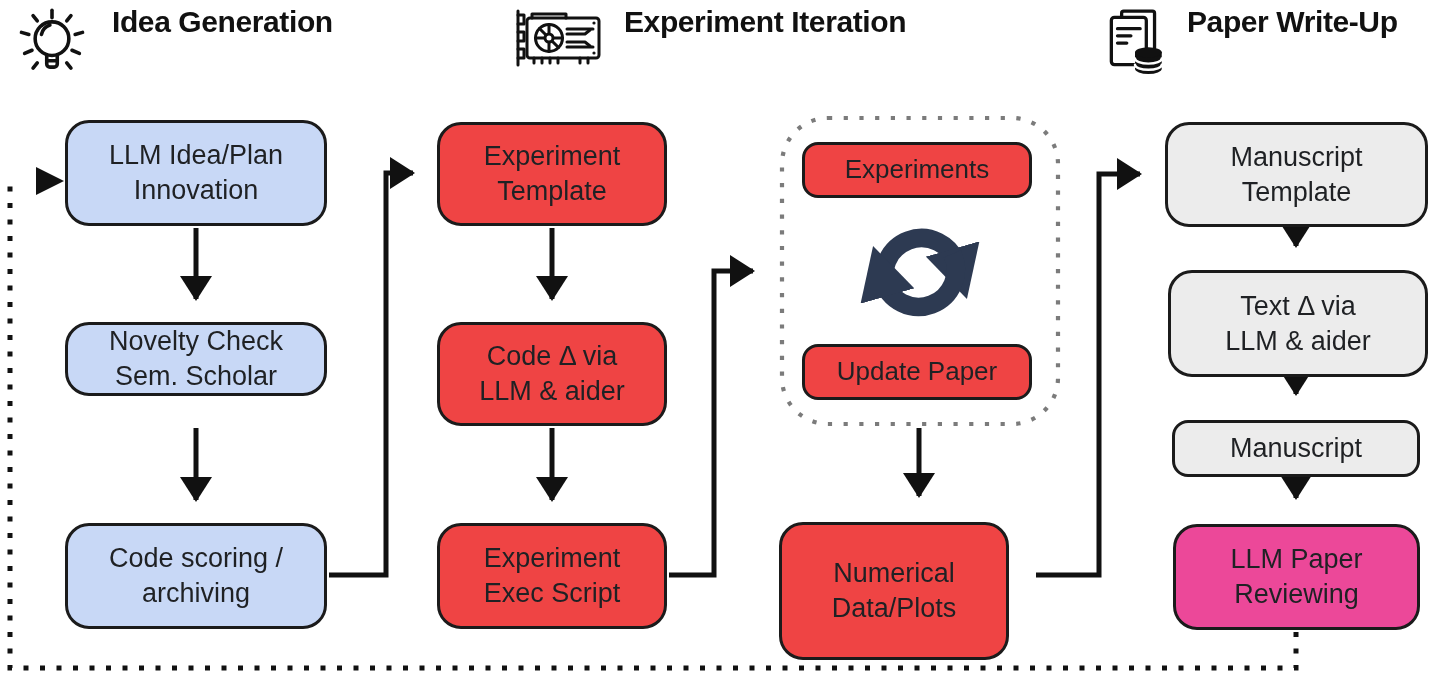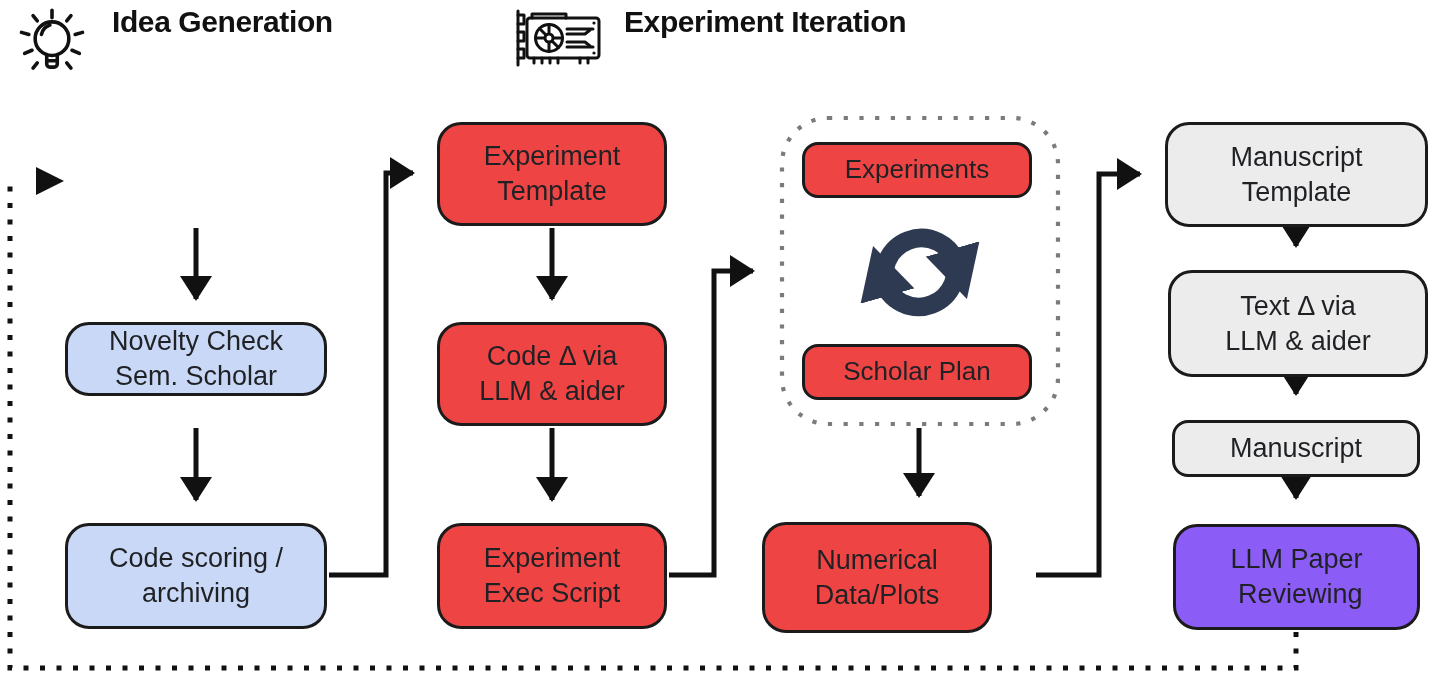--- a/index.html
+++ b/index.html
@@ -14,32 +14,32 @@
 
   
   .node{position:absolute;box-sizing:border-box;border:3.5px solid #1b1b1b;border-radius:24px;
         display:flex;align-items:center;justify-content:center;text-align:center;
         font-size:27px;line-height:1.28;color:#1f2124;}
   .node .lbl{white-space:pre-line;}
   .small{border-radius:16px;font-size:26px;}
   .c-idea{background:#c8d8f6;}
   .c-exp{background:#ef4444;}
   .c-gray{background:#ececec;}
-  .c-green{background:#8b5cf6;text-align:right;}
+  .c-green{background:#ec4899;}
 
   
   #n-idea1{left:65px;top:120px;width:262px;height:106px;}
   #n-idea2{left:65px;top:322px;width:262px;height:74px;}
   #n-idea3{left:65px;top:523px;width:262px;height:106px;}
   #n-expt{left:437px;top:122px;width:230px;height:104px;}
   #n-code{left:437px;top:322px;width:230px;height:104px;}
   #n-exec{left:437px;top:523px;width:230px;height:106px;}
   #n-experiments{left:802px;top:142px;width:230px;height:56px;}
   #n-update{left:802px;top:344px;width:230px;height:56px;}
-  #n-numerical{left:762px;top:522px;width:230px;height:111px;}
+  #n-numerical{left:779px;top:522px;width:230px;height:138px;}
   #n-manut{left:1165px;top:122px;width:263px;height:105px;}
   #n-textd{left:1168px;top:270px;width:260px;height:107px;}
   #n-manuscript{left:1172px;top:420px;width:248px;height:57px;}
   #n-review{left:1173px;top:524px;width:247px;height:106px;}
 
   #loop-icon{position:absolute;left:858px;top:208px;width:124px;height:124px;}
 </style>
 </head>
 <body>
 
@@ -106,21 +106,38 @@
       <path d="M57,29 h18 l5,-4"></path>
       <path d="M57,37 h18 l5,4"></path>
       <path d="M57,42 h26"></path>
       <circle cx="84" cy="18" r="1.6" fill="#111" stroke="none"></circle>
       <circle cx="84" cy="48" r="1.6" fill="#111" stroke="none"></circle>
       <path d="M24,53 v5 M32,53 v5 M40,53 v5 M48,53 v5 M70,53 v5 M78,53 v5"></path>
     </svg>
     <span class="hlabel">Experiment Iteration</span>
   </div>
 
+  <div class="hdr" style="left:1103px;">
+    <svg width="64" height="72" viewBox="0 0 62 70" fill="none" stroke="#111" stroke-width="3.2" stroke-linecap="round" stroke-linejoin="round">
+      <path d="M18,12 v-4 a2,2 0 0 1 2,-2 h28 a2,2 0 0 1 2,2 v38"></path>
+      <rect x="8" y="12" width="34" height="46" rx="3" fill="#fff"></rect>
+      <path d="M14,23 h22 M14,30 h13 M14,37 h9"></path>
+      <g stroke="none" fill="#111">
+        <path d="M31,46 h26 v16 a13,5 0 0 1 -26,0 z"></path>
+        <ellipse cx="44" cy="46" rx="13" ry="5"></ellipse>
+      </g>
+      <path d="M31,52 a13,5 0 0 0 26,0 M31,58 a13,5 0 0 0 26,0" stroke="#fff" stroke-width="2.4"></path>
+    </svg>
+    <span class="hlabel">Paper Write-Up</span>
+  </div>
 
+  <div class="node c-idea" id="n-idea1">
+    <span class="lbl">LLM Idea/Plan
+Innovation</span>
+  </div>
   <div class="node c-idea" id="n-idea2">
     <span class="lbl">Novelty Check
 Sem. Scholar</span>
   </div>
   <div class="node c-idea" id="n-idea3">
     <span class="lbl">Code scoring /
 archiving</span>
   </div>
 
   <div class="node c-exp" id="n-expt">
@@ -133,21 +150,21 @@
   </div>
   <div class="node c-exp" id="n-exec">
     <span class="lbl">Experiment
 Exec Script</span>
   </div>
 
   <div class="node c-exp small" id="n-experiments">
     <span class="lbl">Experiments</span>
   </div>
   <div class="node c-exp small" id="n-update">
-    <span class="lbl">Scholar Plan</span>
+    <span class="lbl">Update Paper</span>
   </div>
 
   <svg id="loop-icon" viewBox="0 0 100 100">
     <defs>
       <marker id="mloop" markerUnits="strokeWidth" markerWidth="2.9" markerHeight="3" refX="0.9" refY="1.5" orient="auto">
         <path d="M0,0 L2.8,1.5 L0,3 z" fill="#2d3a52"></path>
       </marker>
     </defs>
     <g fill="none" stroke="#2d3a52" stroke-width="15" marker-end="url(#mloop)">
       <path d="M24,67 A30,30 0 1 1 80,46"></path>

